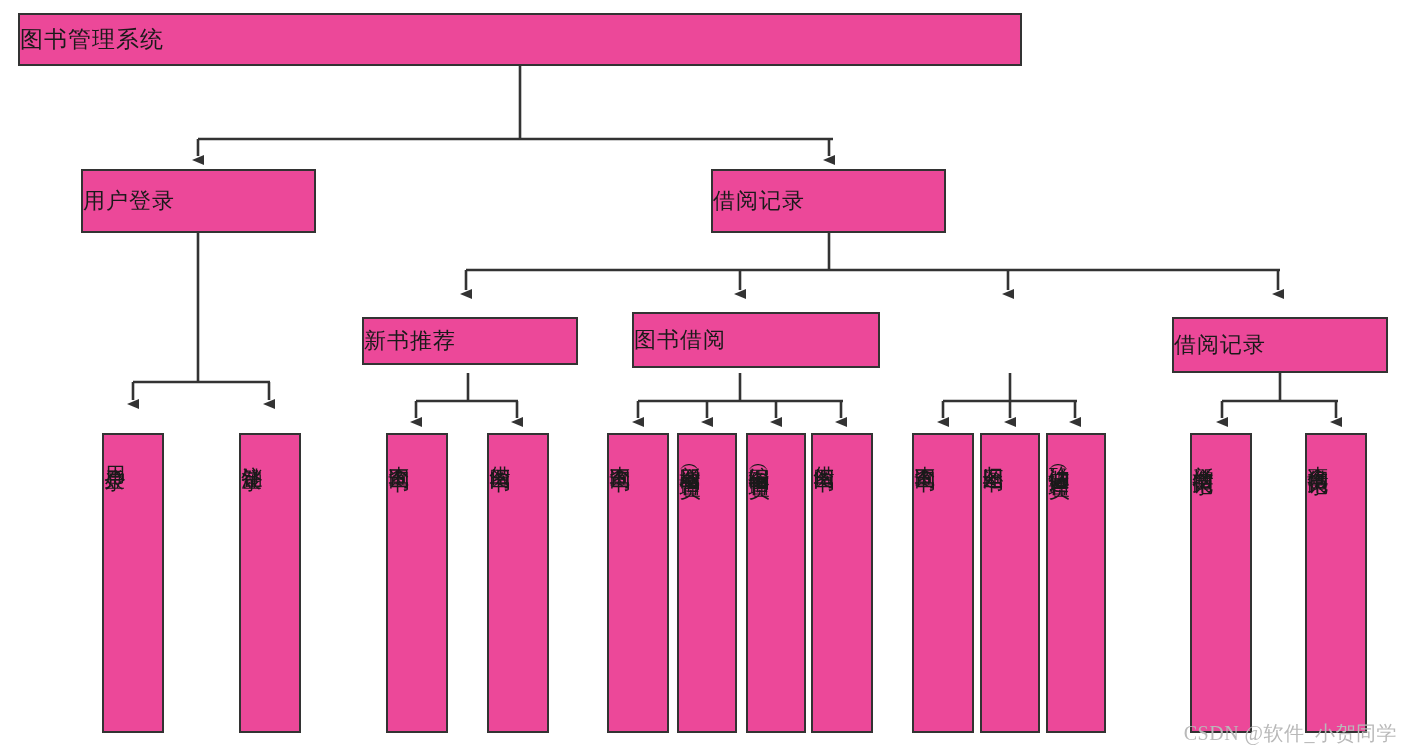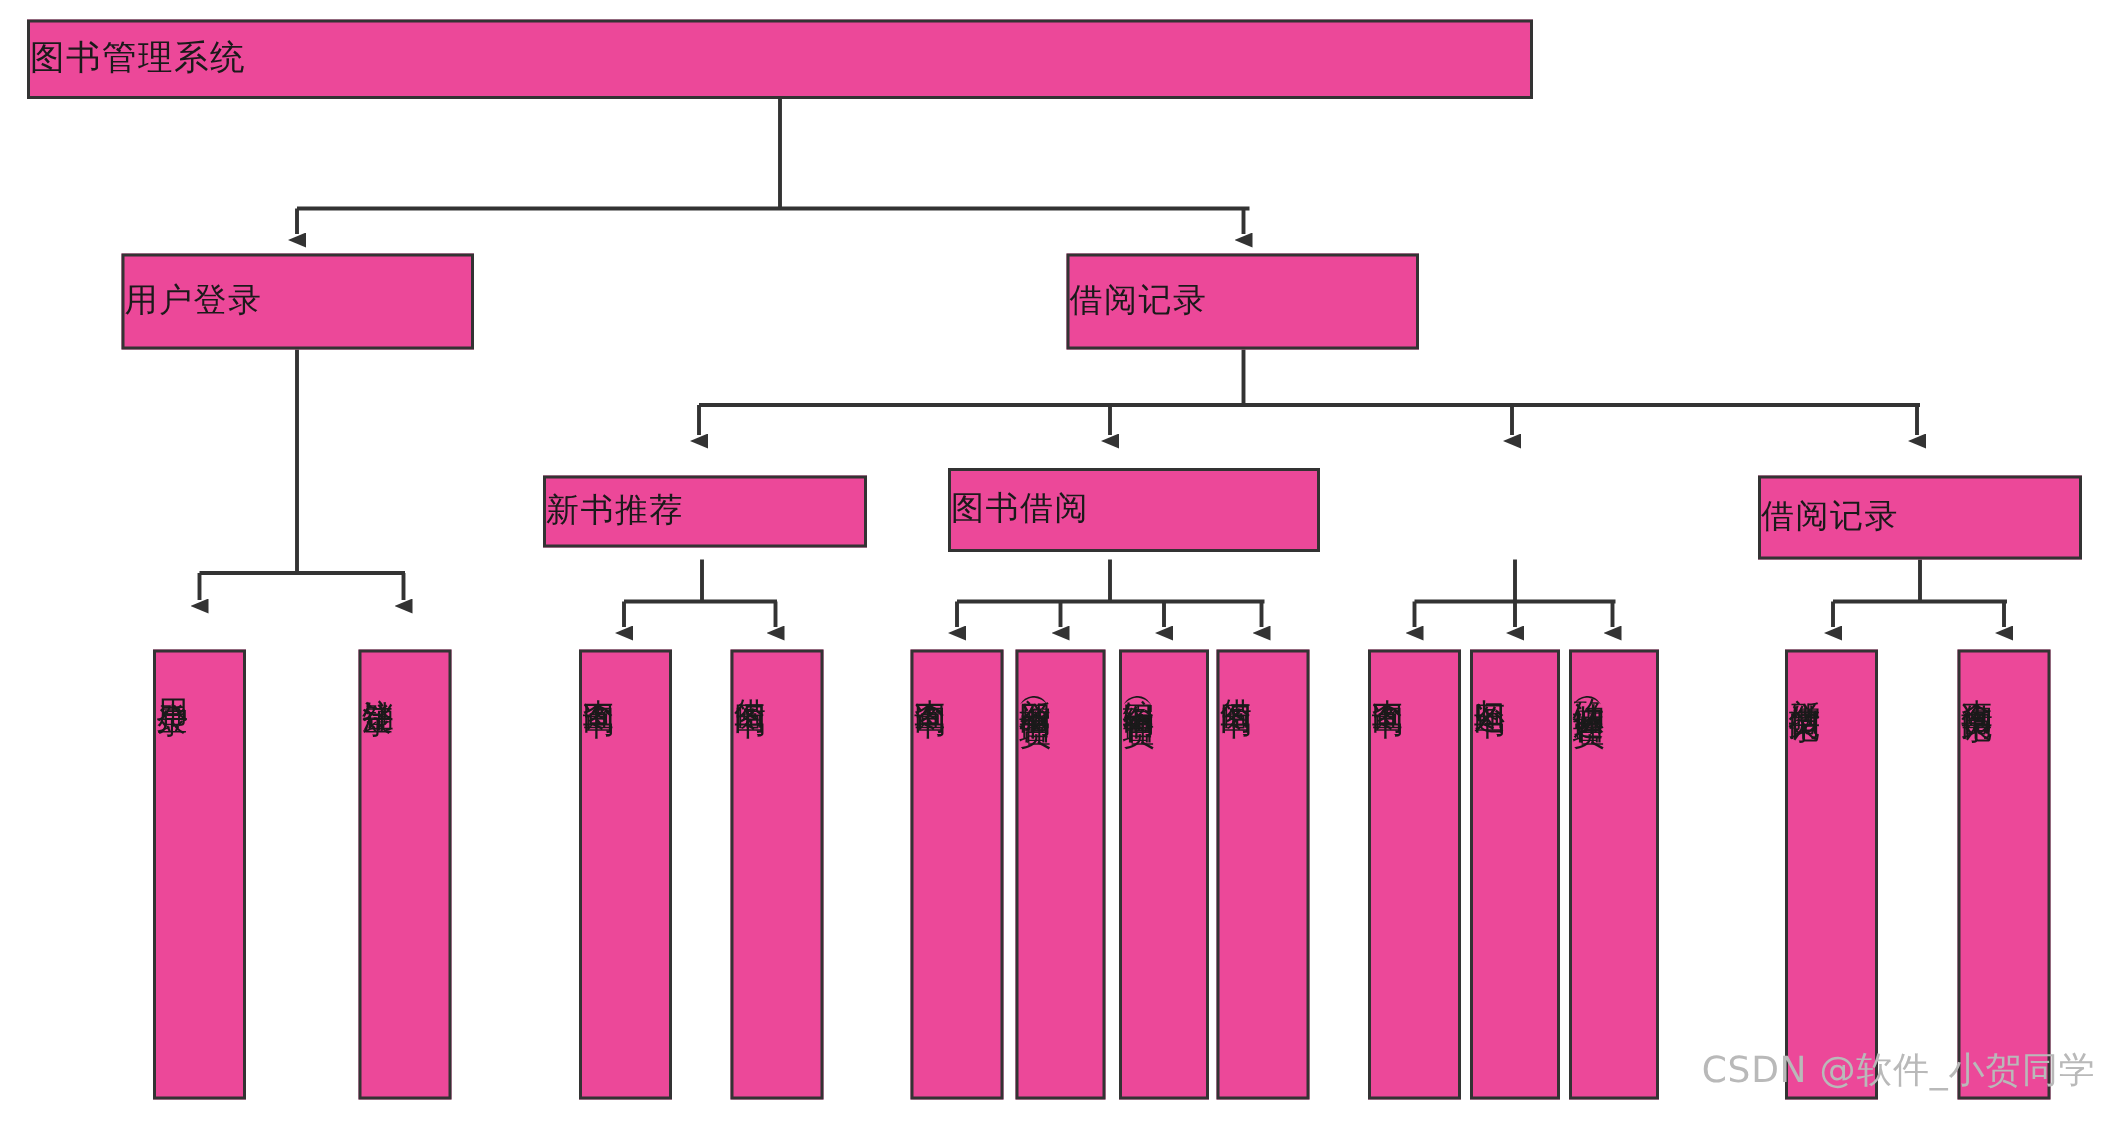--- a/index.html
+++ b/index.html
@@ -55,26 +55,27 @@
     line-height: 1.0;
     white-space: nowrap;
     display: block;
   }
   .node.root {
     font-size: 23px;
   }
   .watermark {
     position: absolute;
     right: 8px;
-    bottom: 18px;
-    font-size: 24px;
+    bottom: 0;
+    font-size: 20px;
     color: #b9b9b9;
     letter-spacing: 0.5px;
     z-index: 3;
     white-space: nowrap;
+    font-family: Liberation Serif, serif;
   }
 </style>
 </head>
 <body>
 
 <div id="canvas">
 
   <svg class="wires" viewBox="0 0 1405 747">
     <defs>
       <marker id="arrow" markerWidth="10" markerHeight="12" refX="1" refY="6" orient="auto" markerUnits="userSpaceOnUse">

